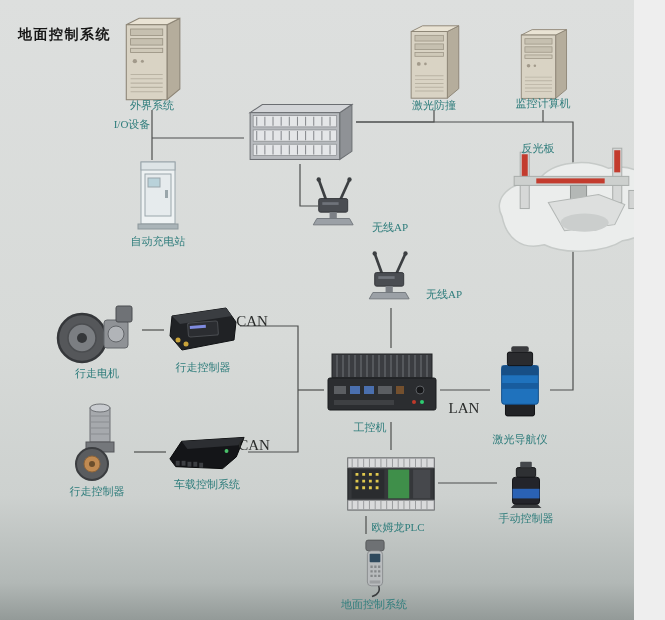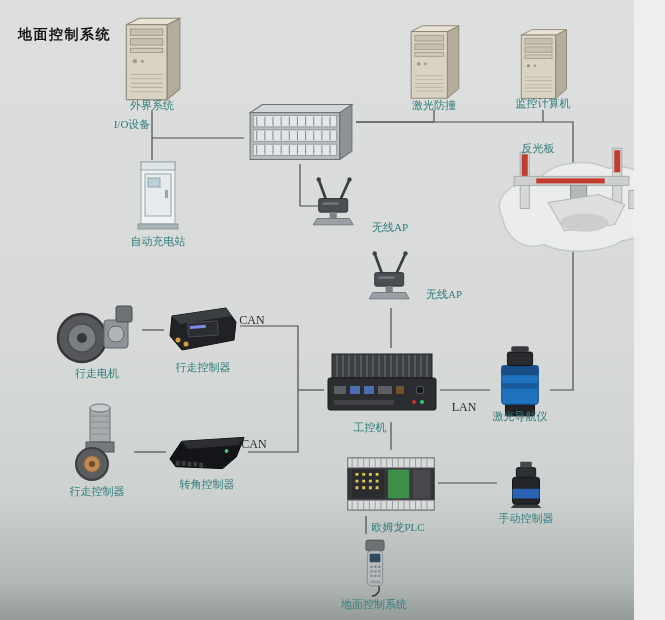--- a/index.html
+++ b/index.html
@@ -5,21 +5,21 @@
   html,body{margin:0;padding:0;background:#eee;}
   .canvas{
     position:relative;width:634px;height:620px;overflow:hidden;
     font-family:Liberation Serif, serif;
     background:linear-gradient(180deg,#dddfde 0%,#d7dad8 55%,#cdd1cf 80%,#b2b8b6 94%,#939a98 100%);
   }
   .lines{position:absolute;left:0;top:0;}
   .dev{position:absolute;}
   .dev svg{width:100%;height:100%;display:block;}
   .lbl{position:absolute;transform:translateX(-50%);font-size:11px;color:#2f7d7c;white-space:nowrap;}
-  .bus{position:absolute;transform:translateX(-50%);font-size:12px;color:#2a2c2b;white-space:nowrap;}
+  .bus{position:absolute;transform:translateX(-50%);font-size:15px;color:#2a2c2b;white-space:nowrap;}
   .sec{position:absolute;font-size:14px;font-weight:bold;color:#161616;letter-spacing:1.5px;white-space:nowrap;}
 </style>
 </head>
 <body>
 
 <svg style="position:absolute;width:0;height:0" aria-hidden="true">
   <defs>
     <symbol id="sym-tower" viewBox="0 0 64 84">
       <polygon points="46,10 58,4 58,70 46,80" fill="#b5ad9c" stroke="#8d8576"></polygon>
       <polygon points="8,10 20,4 58,4 46,10" fill="#e9e3d4" stroke="#8d8576"></polygon>
@@ -280,23 +280,23 @@
   <div class="lbl" style="left:132px;top:117px">I/O设备</div>
   <div class="lbl" style="left:434px;top:98px">激光防撞</div>
   <div class="lbl" style="left:543px;top:96px">监控计算机</div>
   <div class="lbl" style="left:538px;top:141px">反光板</div>
   <div class="lbl" style="left:158px;top:234px">自动充电站</div>
   <div class="lbl" style="left:390px;top:220px">无线AP</div>
   <div class="lbl" style="left:444px;top:287px">无线AP</div>
   <div class="lbl" style="left:97px;top:366px">行走电机</div>
   <div class="lbl" style="left:203px;top:360px">行走控制器</div>
   <div class="lbl" style="left:97px;top:484px">行走控制器</div>
-  <div class="lbl" style="left:207px;top:477px">转角控制器</div>
+  <div class="lbl" style="left:207px;top:477px">车载控制系统</div>
   <div class="lbl" style="left:370px;top:420px">工控机</div>
-  <div class="lbl" style="left:520px;top:409px">激光导航仪</div>
+  <div class="lbl" style="left:520px;top:432px">激光导航仪</div>
   <div class="lbl" style="left:398px;top:520px">欧姆龙PLC</div>
   <div class="lbl" style="left:526px;top:511px">手动控制器</div>
   <div class="lbl" style="left:374px;top:597px">地面控制系统</div>
 
   <div class="bus" style="left:252px;top:313px">CAN</div>
   <div class="bus" style="left:254px;top:437px">CAN</div>
   <div class="bus" style="left:464px;top:400px">LAN</div>
 
 </div>
 

